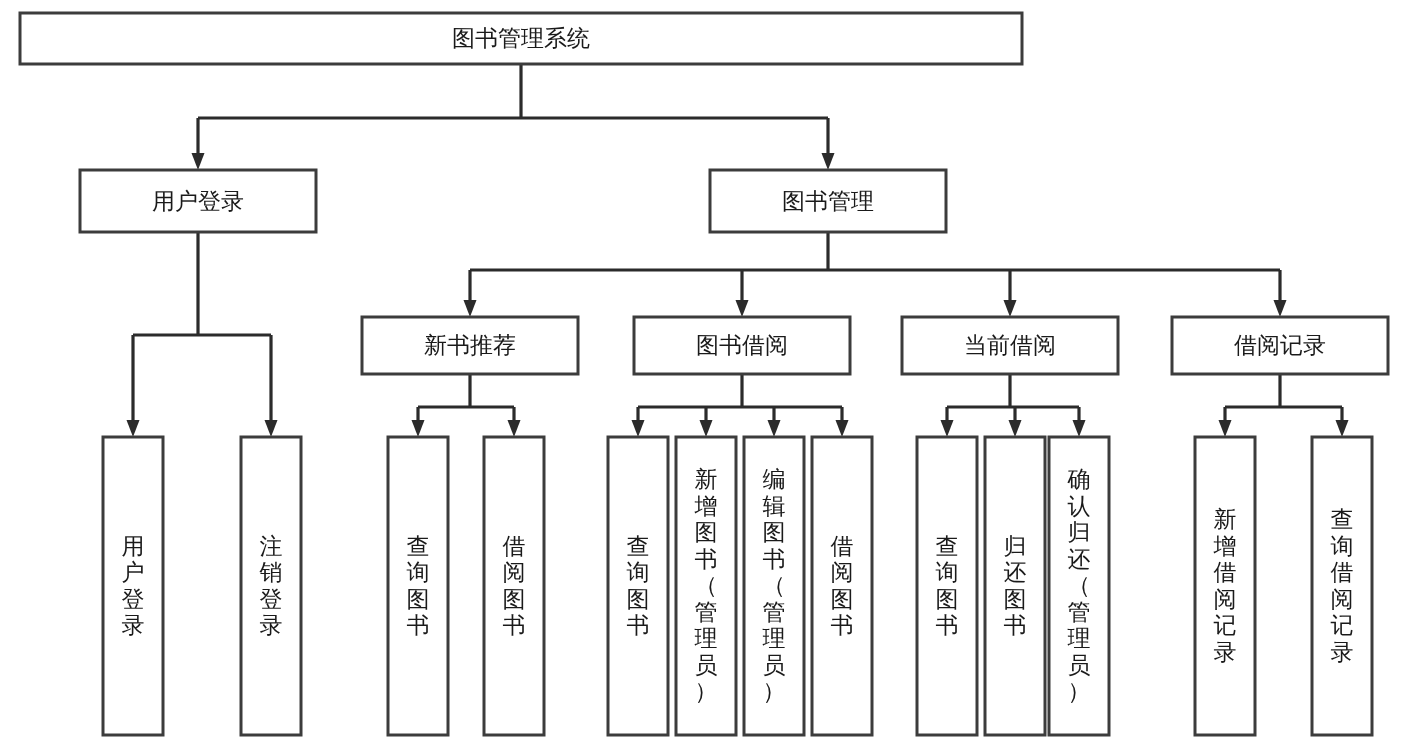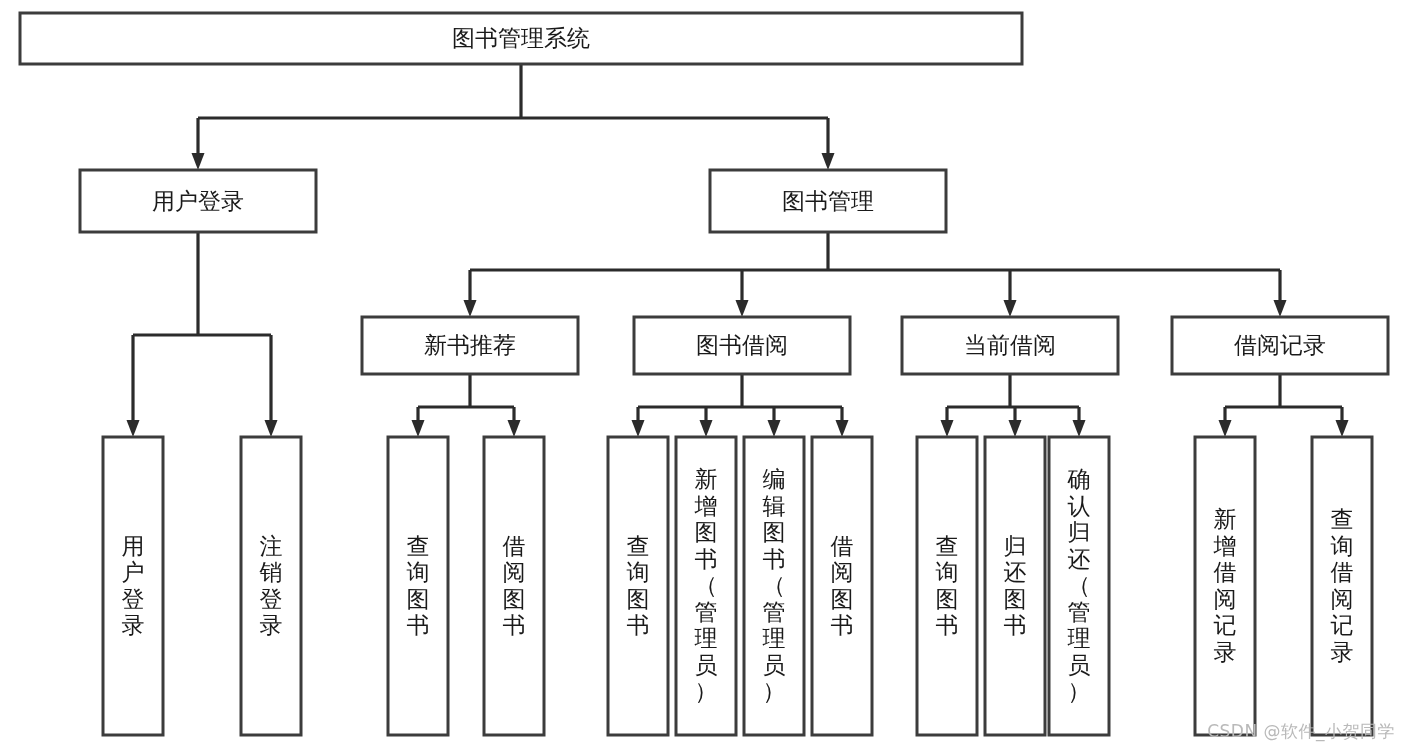--- a/index.html
+++ b/index.html
@@ -205,14 +205,13 @@
         <g>
           <rect x="1195" y="437" width="60" height="298" class="node-box"></rect>
           <text class="node-label-vertical" x="1225" y="527.17" font-size="23"><tspan x="1225" dy="0">新</tspan><tspan x="1225" dy="26.5">增</tspan><tspan x="1225" dy="26.5">借</tspan><tspan x="1225" dy="26.5">阅</tspan><tspan x="1225" dy="26.5">记</tspan><tspan x="1225" dy="26.5">录</tspan></text>
         </g>
         <g>
           <rect x="1312" y="437" width="60" height="298" class="node-box"></rect>
           <text class="node-label-vertical" x="1342" y="527.17" font-size="23"><tspan x="1342" dy="0">查</tspan><tspan x="1342" dy="26.5">询</tspan><tspan x="1342" dy="26.5">借</tspan><tspan x="1342" dy="26.5">阅</tspan><tspan x="1342" dy="26.5">记</tspan><tspan x="1342" dy="26.5">录</tspan></text>
         </g>
       </g>
   </svg>
-  <div class="watermark">CSDN @软件_小贺同学</div>
 </div>
 
 </body></html>

